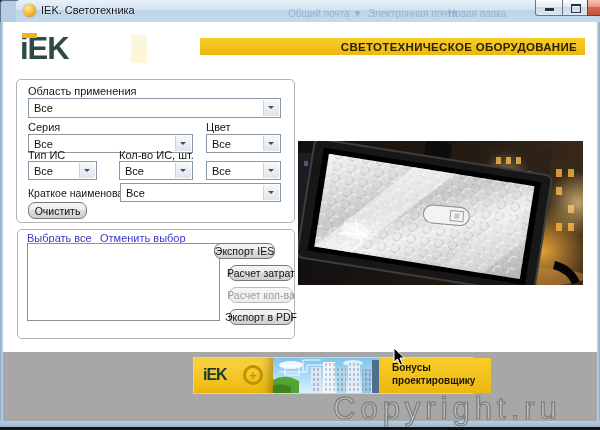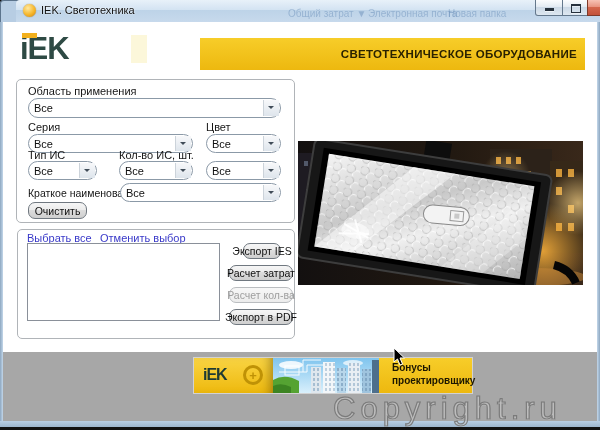--- a/index.html
+++ b/index.html
@@ -30,30 +30,30 @@
   .border-left{position:absolute;left:0;top:22px;width:3px;height:399px;background:linear-gradient(90deg,#8da7c0,#c3d7ea);}
   .border-right{position:absolute;left:597px;top:22px;width:3px;height:399px;background:linear-gradient(270deg,#8da7c0,#c3d7ea);}
   .border-bottom{position:absolute;left:0;top:421px;width:600px;height:6px;background:linear-gradient(180deg,#b9cfe4,#9db6cd);}
   .client-white{position:absolute;left:3px;top:22px;width:594px;height:330px;background:#fff;}
   .client-gray{position:absolute;left:3px;top:352px;width:594px;height:69px;background:#a7a7a7;}
   
   .logo{position:absolute;left:20px;top:31px;font-size:31px;font-weight:bold;letter-spacing:-1px;color:#2e4a44;}
   .logo .e{position:relative;}
   .logo .e::before{content:"";position:absolute;left:2px;top:2px;width:15px;height:5px;background:#f2b01c;}
   .pale-strip{position:absolute;left:131px;top:35px;width:16px;height:28px;background:#fcf7da;}
-  .banner-top{position:absolute;left:200px;top:38px;width:385px;height:32px;
+  .banner-top{position:absolute;left:200px;top:38px;width:385px;height:17px;
               background:linear-gradient(180deg,#f7cd29,#edb80f);
               font-size:11.5px;font-weight:bold;color:#2a2200;letter-spacing:.3px;
               display:flex;align-items:center;justify-content:flex-end;padding-right:8px;box-sizing:border-box;}
   
   .gbox{position:absolute;border:1px solid #b0b4b8;border-radius:5px;background:transparent;}
   .lbl{position:absolute;font-size:11px;color:#161616;white-space:nowrap;}
   .lbl-small{font-size:10.5px;}
   
-  .combo{position:absolute;box-sizing:border-box;background:#fff;border:1px solid #8b99a7;border-radius:10px;}
+  .combo{position:absolute;box-sizing:border-box;background:#fff;border:1px solid #8b99a7;border-radius:0;}
   .cv{position:absolute;left:5px;top:0;bottom:0;display:flex;align-items:center;font-size:11px;color:#101010;}
   .ca{position:absolute;top:1px;right:1px;bottom:1px;width:15px;
       background:linear-gradient(180deg,#f7f8fa,#dee5ec);border-left:1px solid #ccd3da;}
   .ca::after{content:"";position:absolute;left:4px;top:50%;margin-top:-2px;
       border:3.5px solid transparent;border-top-color:#404c58;}
   
   .btn{position:absolute;box-sizing:border-box;border:1px solid #707880;border-radius:7px;
        background:linear-gradient(180deg,#f6f6f6 0%,#ececec 45%,#dddddd 46%,#cfcfcf 100%);
        font-size:10.5px;color:#101010;display:flex;align-items:center;justify-content:center;white-space:nowrap;}
   .btn.disabled{color:#9e9e9e;border-color:#babdc0;background:linear-gradient(180deg,#f7f7f7,#ececec);}
@@ -64,41 +64,41 @@
   
   .promo{position:absolute;left:194px;top:358px;width:278px;height:35px;box-shadow:0 0 0 1px #d2d2d2;cursor:pointer;}
   .promo-left{position:absolute;left:0;top:0;width:79px;height:35px;
       background:linear-gradient(180deg,#f9d443,#eeb90e);
       box-shadow:inset -10px 0 12px -8px rgba(70,50,0,.5);}
   .promo-logo{position:absolute;left:9px;top:8px;font-size:16px;font-weight:bold;letter-spacing:-1px;color:#1d3a34;}
   .plus-circle{position:absolute;left:49px;top:7px;width:20px;height:20px;border:3px solid #bf9206;border-radius:50%;
       box-sizing:border-box;display:flex;align-items:center;justify-content:center;
       font-size:13px;font-weight:bold;color:#bf9206;line-height:1;}
   .promo-mid{position:absolute;left:79px;top:0;width:106px;height:35px;}
-  .promo-right{position:absolute;left:185px;top:0;width:93px;height:35px;background:linear-gradient(180deg,#f7cd29,#edb80f);}
+  .promo-right{position:absolute;left:185px;top:0;width:112px;height:35px;background:linear-gradient(180deg,#f7cd29,#edb80f);}
   .promo-t1{position:absolute;left:13px;top:4px;font-size:10px;font-weight:bold;color:#1c1600;}
   .promo-t2{position:absolute;left:13px;top:17px;font-size:10px;font-weight:bold;color:#1c1600;}
   
   .watermark{position:absolute;left:333px;top:391px;font-size:31px;letter-spacing:5px;
       color:rgba(190,190,190,.40);-webkit-text-stroke:1.2px rgba(118,118,118,.9);
       text-shadow:0 1px 0 rgba(255,255,255,.25);white-space:nowrap;z-index:30;}
   .copyright{position:absolute;right:14px;top:411px;font-size:8px;color:#3d3d3d;z-index:31;white-space:nowrap;}
   .bottom-strip{position:absolute;left:0;top:427px;width:600px;height:3px;background:#121212;}
   .cursor{position:absolute;left:393px;top:347px;z-index:40;}
 </style>
 </head>
 <body>
 
 <div class="screen">
   <div class="win">
 
     <div class="titlebar">
       <span class="app-ico"></span>
       <span class="title-text">IEK. Светотехника</span>
-      <span class="ghost g1">Общий затрат ▼</span>
+      <span class="ghost g1">Общий почта ▼</span>
       <span class="ghost g2">Электронная почта</span>
       <span class="ghost g3">Новая папка</span>
       <div class="winbtn min"><span class="glyph-min"></span></div>
       <div class="winbtn max"><span class="glyph-max"></span></div>
       <div class="winbtn close"><span class="glyph-close"></span></div>
     </div>
 
     <div class="border-left"></div>
     <div class="border-right"></div>
     <div class="border-bottom"></div>
@@ -155,21 +155,21 @@
       <span class="ca"></span>
     </div>
 
     <div class="btn" style="left:28px;top:202px;width:59px;height:17px">Очистить</div>
 
     <div class="gbox" style="left:17px;top:229px;width:276px;height:108px"></div>
     <div class="link" style="left:27px;top:232px">Выбрать все</div>
     <div class="link" style="left:100px;top:232px">Отменить выбор</div>
     <div class="listbox"></div>
 
-    <div class="btn" style="left:243px;top:243px;width:38px;height:16px">Экспорт IES</div>
+    <div class="btn" style="left:214px;top:243px;width:61px;height:16px">Экспорт IES</div>
     <div class="btn" style="left:229px;top:265px;width:64px;height:16px">Расчет затрат</div>
     <div class="btn disabled" style="left:229px;top:287px;width:64px;height:16px">Расчет кол-ва</div>
     <div class="btn" style="left:229px;top:309px;width:64px;height:16px">Экспорт в PDF</div>
 
     <div class="photo">
       <svg width="285" height="144" viewBox="0 0 285 144" xmlns="http://www.w3.org/2000/svg">
         <defs>
           <linearGradient id="nightbg" x1="0" y1="0" x2="1" y2="0">
             <stop offset="0" stop-color="#131010"></stop>
               <stop offset="0.55" stop-color="#221911"></stop>

